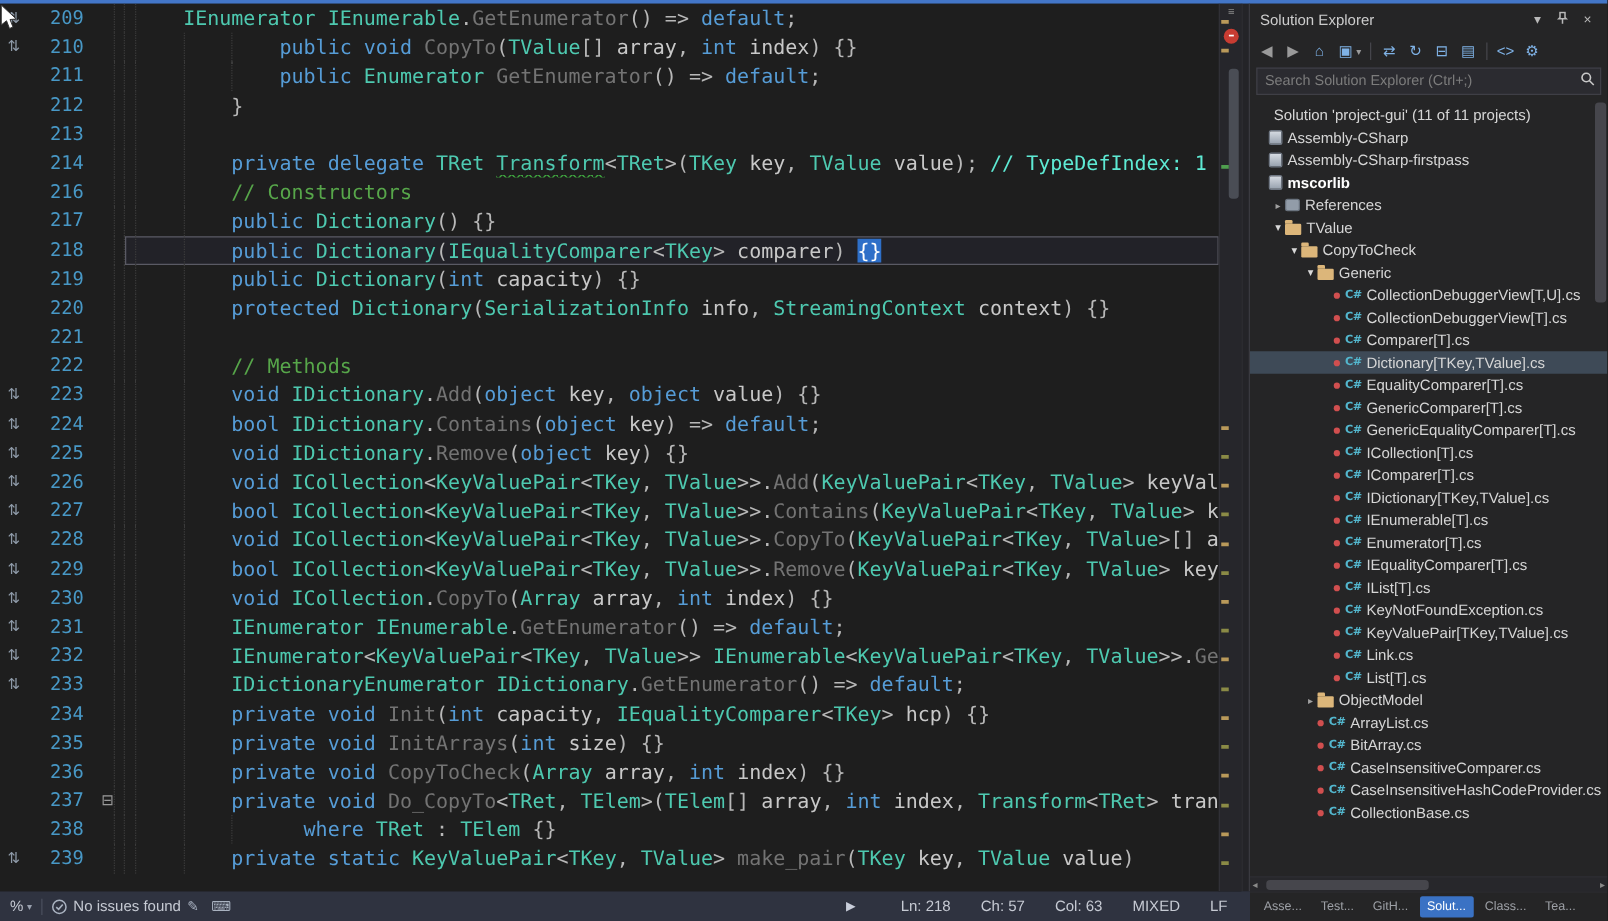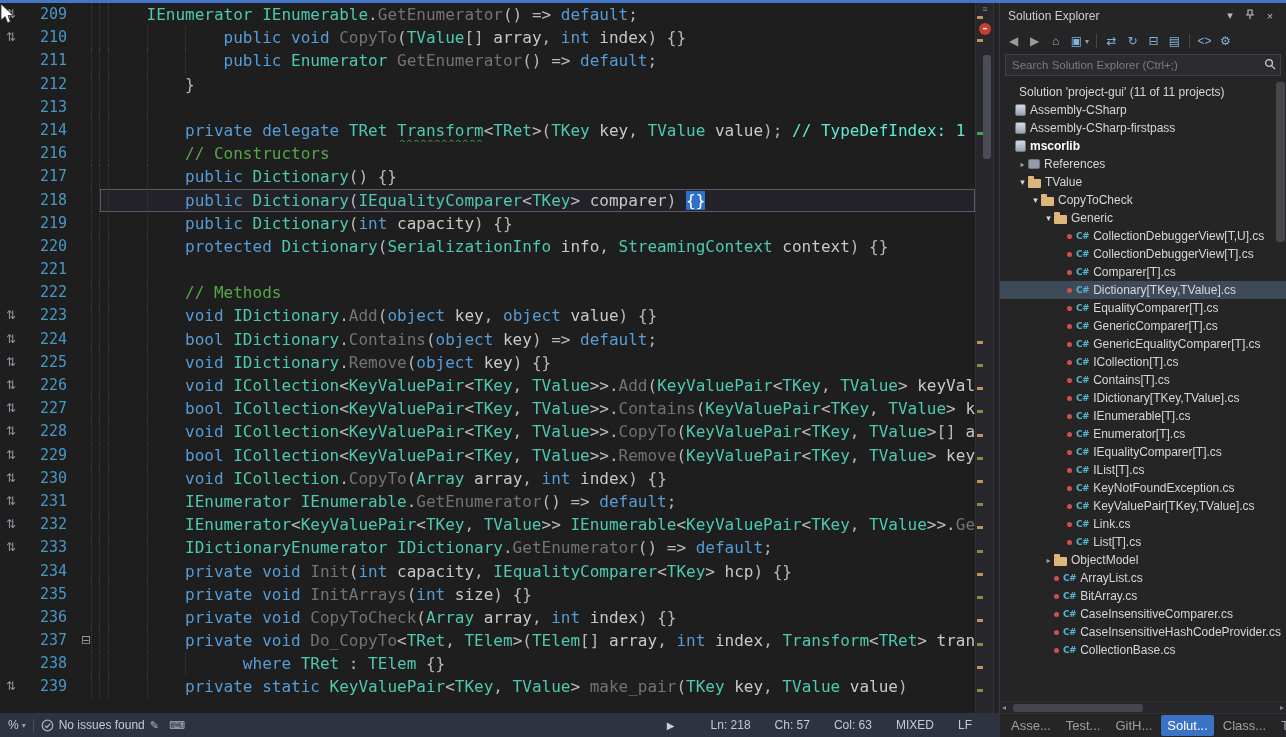--- a/index.html
+++ b/index.html
@@ -64,23 +64,23 @@
 .harrow.l{left:2px}.harrow.r{right:2px}
 
 .bottom{display:flex;height:24px}
 .statusbar{width:1000px;display:flex;align-items:center;background:#2F3340;color:#C6CAD3;font-size:12px;padding:0 8px}
 .st-sep{width:1px;height:13px;background:#4A4F5C;margin:0 7px}
 .st-caret{font-size:8px;color:#99A0AE;margin-left:3px}
 .st-icn{margin:0 5px;color:#A9B2C0;font-size:11px}
 .st-issue{display:flex;align-items:center;gap:5px}
 .st-spacer{flex:1}
 .st-arrow{color:#C9CEDA;font-size:10px;margin-right:36px}
-.st-right{display:flex;gap:24px;margin-right:20px}
+.st-right{display:flex;gap:24px;margin-right:10px}
 .ptabs{width:286px;display:flex;align-items:center;gap:3px;padding:0 5px;border-top:1px solid #2E2E33;background:#252526}
-.tab{font-size:13px;color:#9DA0A6;padding:3px 6px;border-radius:2px}
+.tab{font-size:10px;color:#9DA0A6;padding:3px 6px;border-radius:2px}
 .tab.active{background:#3A72C4;color:#FFFFFF}
 .cursor{position:absolute;left:0;top:4px;z-index:20;pointer-events:none}
 </style>
 </head>
 <body>
 
 <div class="topstrip"></div>
 
 <div class="main">
 
@@ -263,21 +263,21 @@
         <div class="titem" style="padding-left: 56px;">
           <span class="arrow"></span>
           <span class="i-dot"></span>
           <span class="i-cs">C#</span>
           <span class="lbl">ICollection[T].cs</span>
         </div>
         <div class="titem" style="padding-left: 56px;">
           <span class="arrow"></span>
           <span class="i-dot"></span>
           <span class="i-cs">C#</span>
-          <span class="lbl">Contains[T].cs</span>
+          <span class="lbl">IComparer[T].cs</span>
         </div>
         <div class="titem" style="padding-left: 56px;">
           <span class="arrow"></span>
           <span class="i-dot"></span>
           <span class="i-cs">C#</span>
           <span class="lbl">IDictionary[TKey,TValue].cs</span>
         </div>
         <div class="titem" style="padding-left: 56px;">
           <span class="arrow"></span>
           <span class="i-dot"></span>

